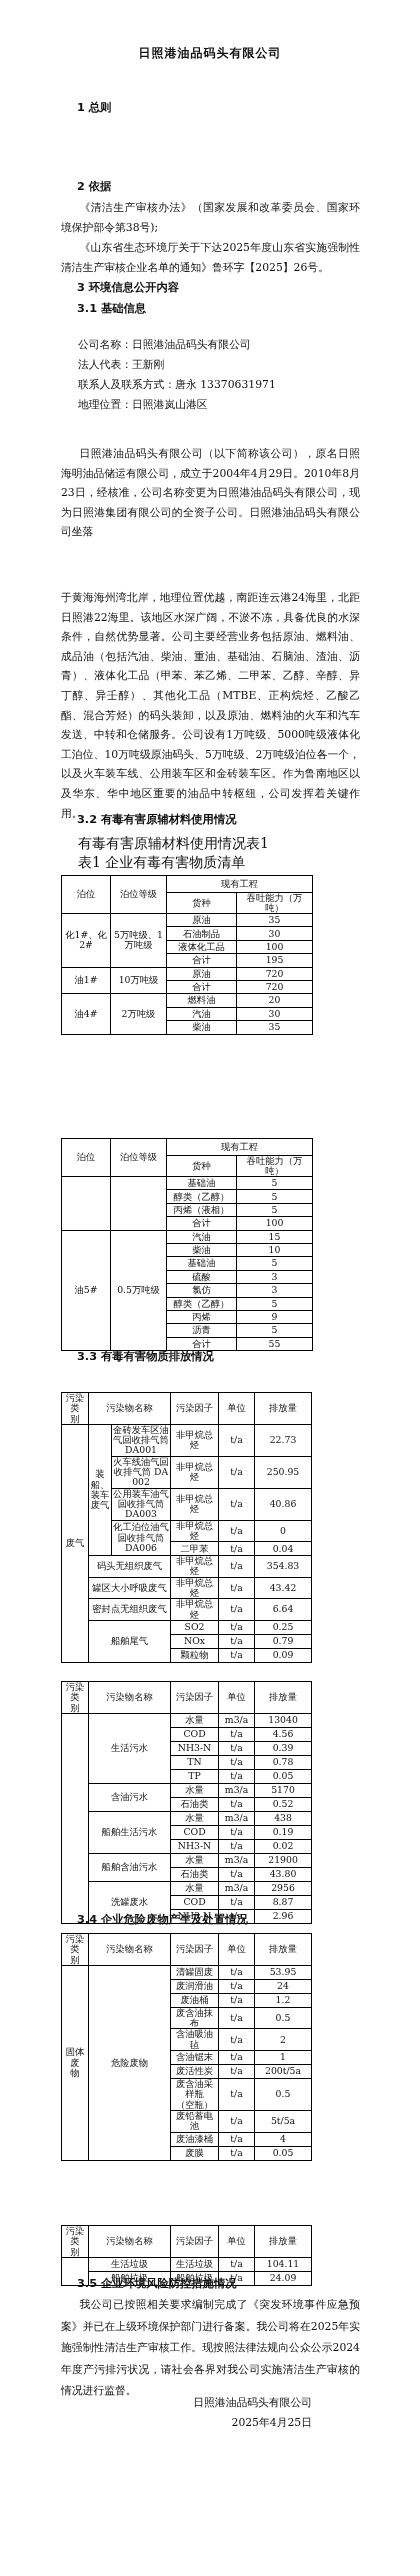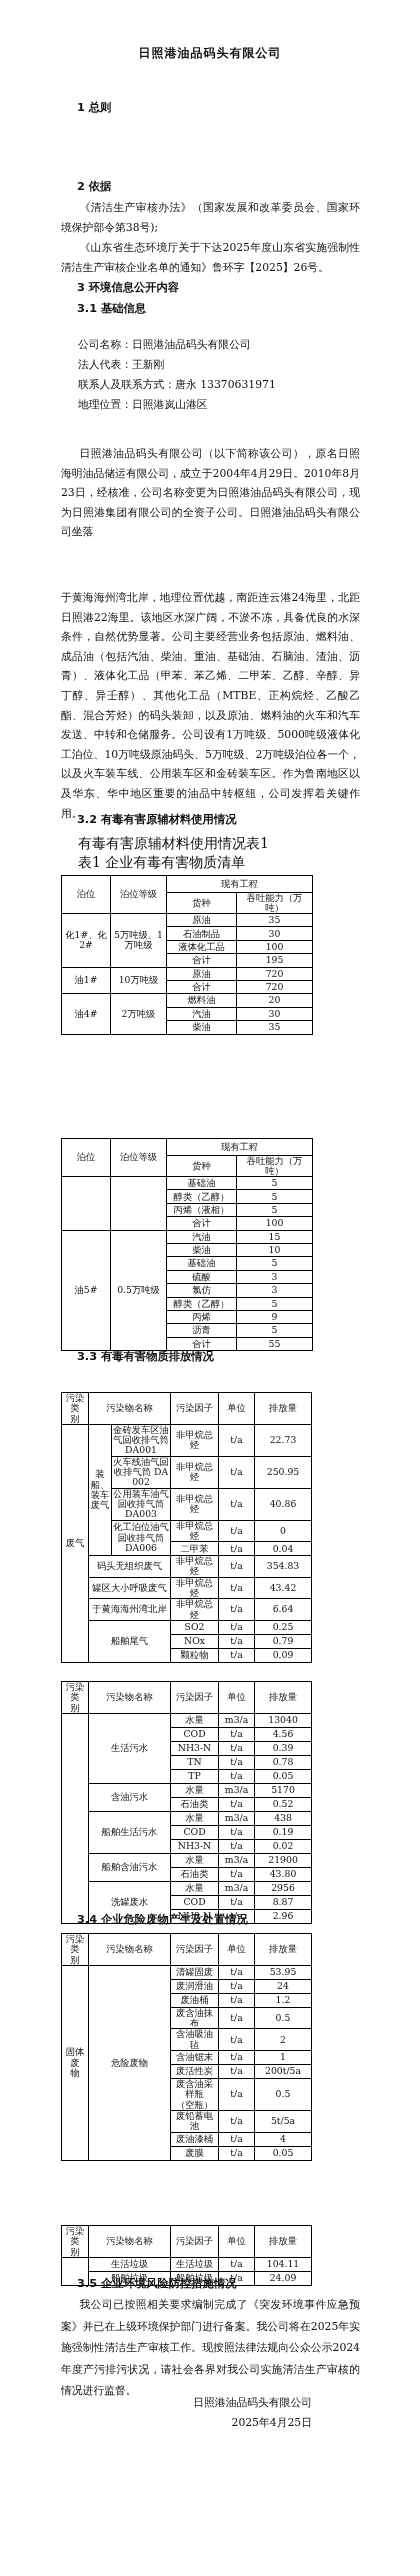--- a/index.html
+++ b/index.html
@@ -249,21 +249,21 @@
       <td>t/a</td>
       <td>354.83</td>
     </tr>
     <tr class="r27">
       <td colspan="2">罐区大小呼吸废气</td>
       <td>非甲烷总烃</td>
       <td>t/a</td>
       <td>43.42</td>
     </tr>
     <tr class="r27">
-      <td colspan="2">于黄海海州湾北岸</td>
+      <td colspan="2">密封点无组织废气</td>
       <td>非甲烷总烃</td>
       <td>t/a</td>
       <td>6.64</td>
     </tr>
     <tr class="r27">
       <td colspan="2" rowspan="3">船舶尾气</td>
       <td>SO2</td>
       <td>t/a</td>
       <td>0.25</td>
     </tr>

